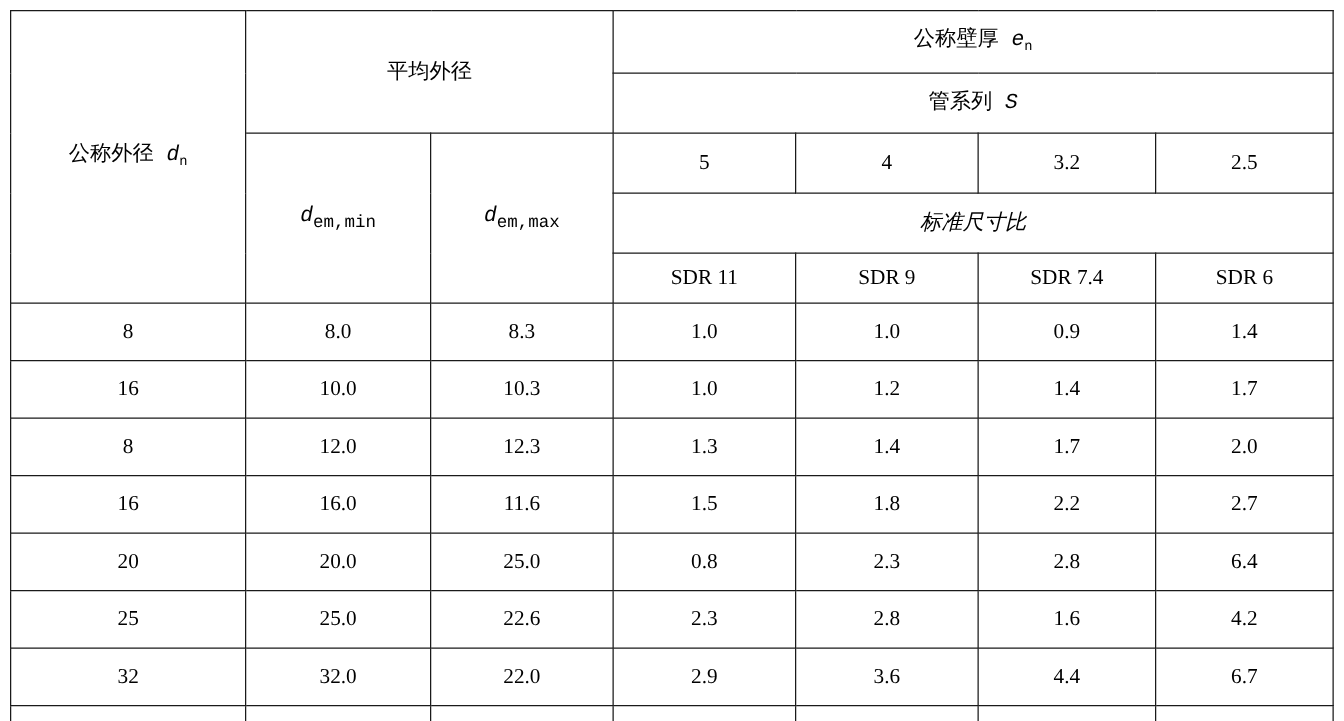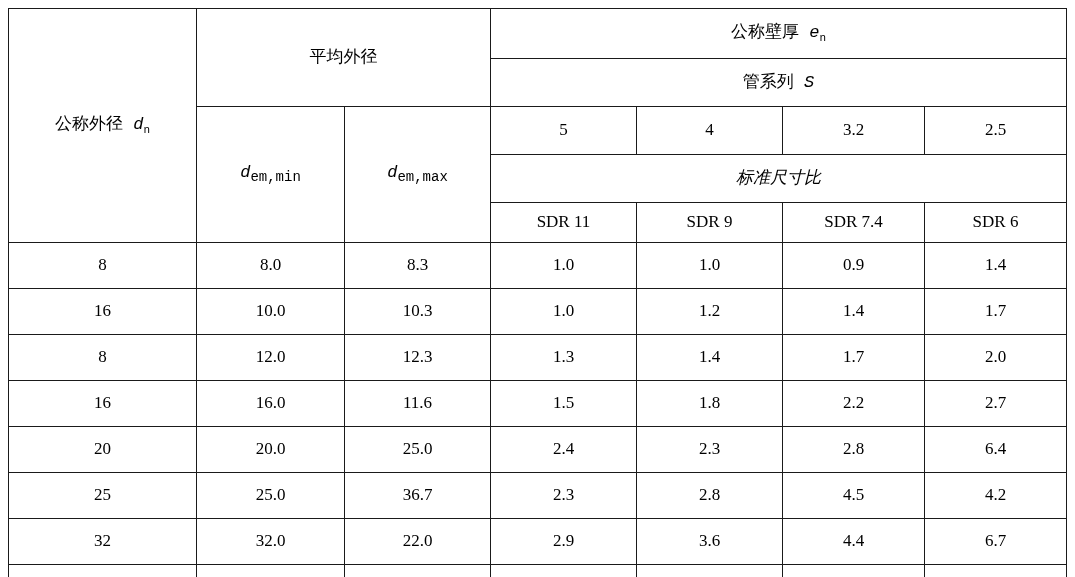--- a/index.html
+++ b/index.html
@@ -159,32 +159,32 @@
         <td>11.6</td>
         <td>1.5</td>
         <td>1.8</td>
         <td>2.2</td>
         <td>2.7</td>
       </tr>
       <tr class="data-row">
         <td>20</td>
         <td>20.0</td>
         <td>25.0</td>
-        <td>2.4</td>
+        <td>0.8</td>
         <td>2.3</td>
         <td>2.8</td>
         <td>6.4</td>
       </tr>
       <tr class="data-row">
         <td>25</td>
         <td>25.0</td>
-        <td>36.7</td>
+        <td>22.6</td>
         <td>2.3</td>
         <td>2.8</td>
-        <td>4.5</td>
+        <td>1.6</td>
         <td>4.2</td>
       </tr>
       <tr class="data-row">
         <td>32</td>
         <td>32.0</td>
         <td>22.0</td>
         <td>2.9</td>
         <td>3.6</td>
         <td>4.4</td>
         <td>6.7</td>

